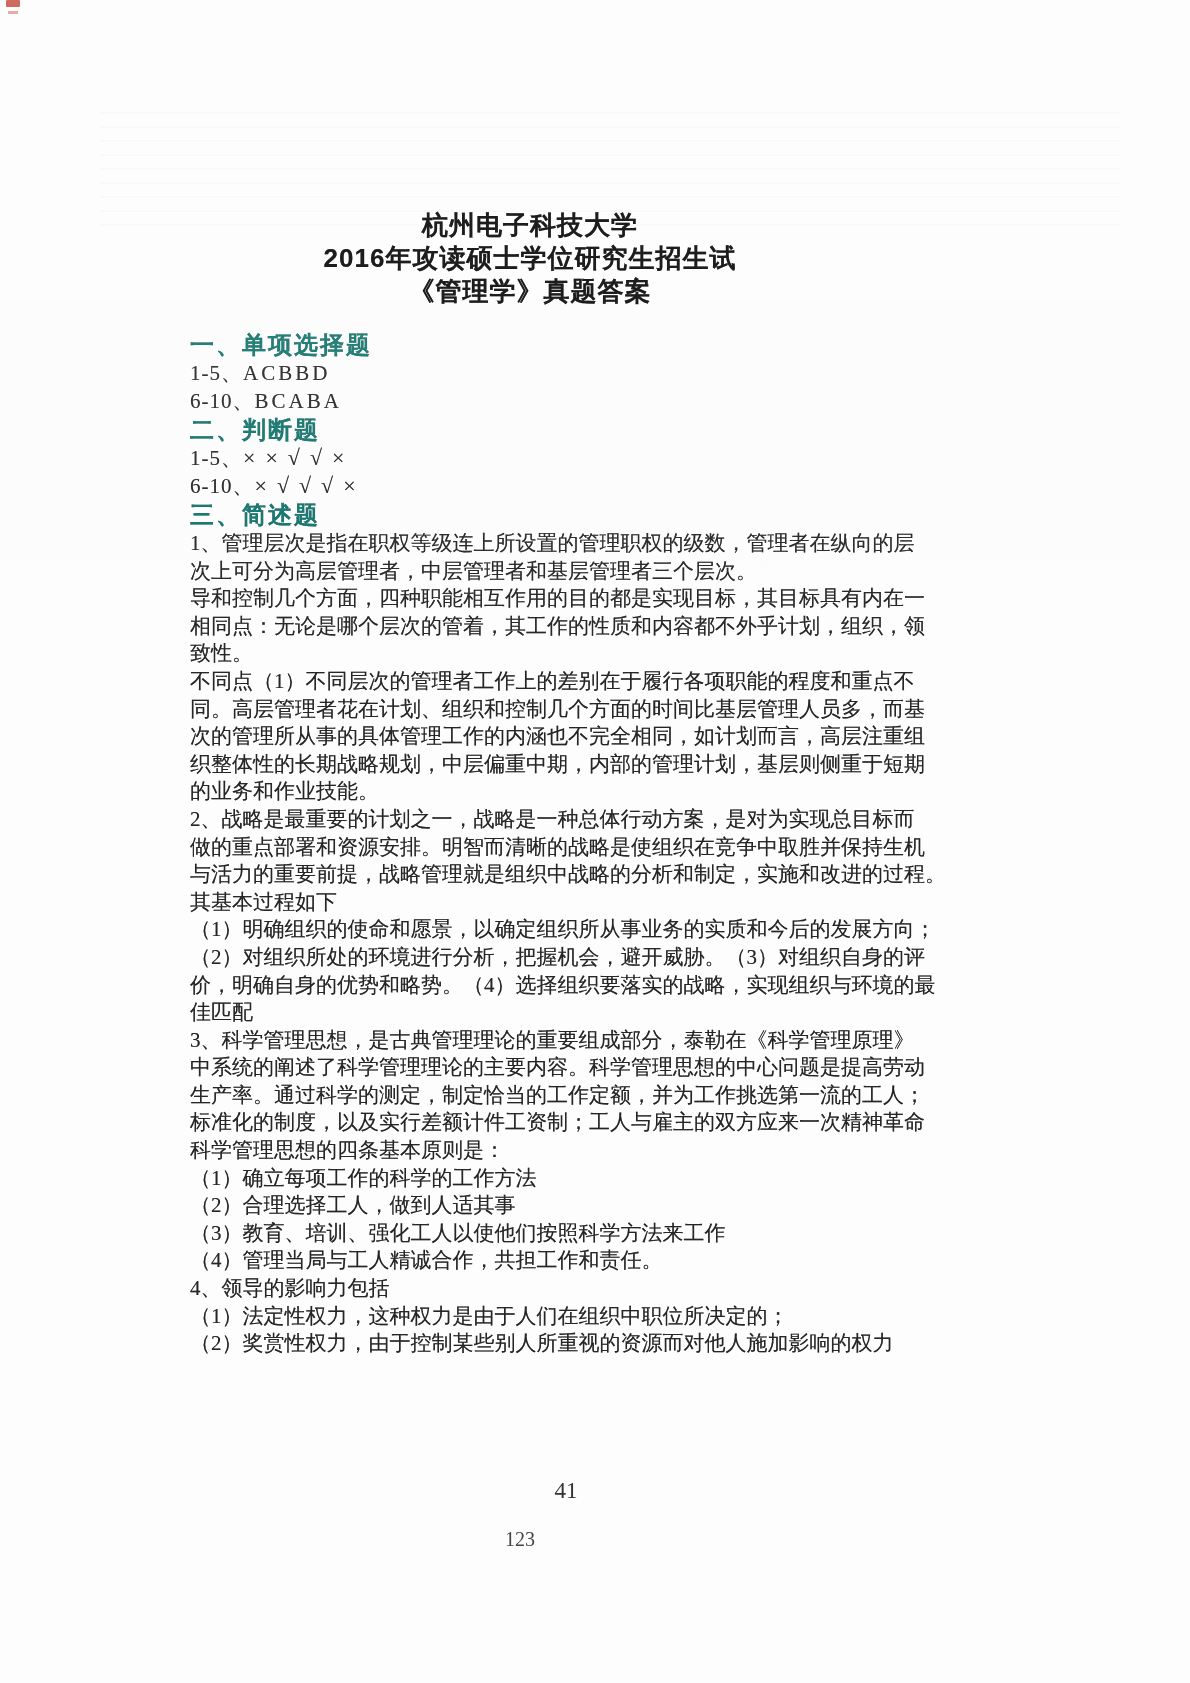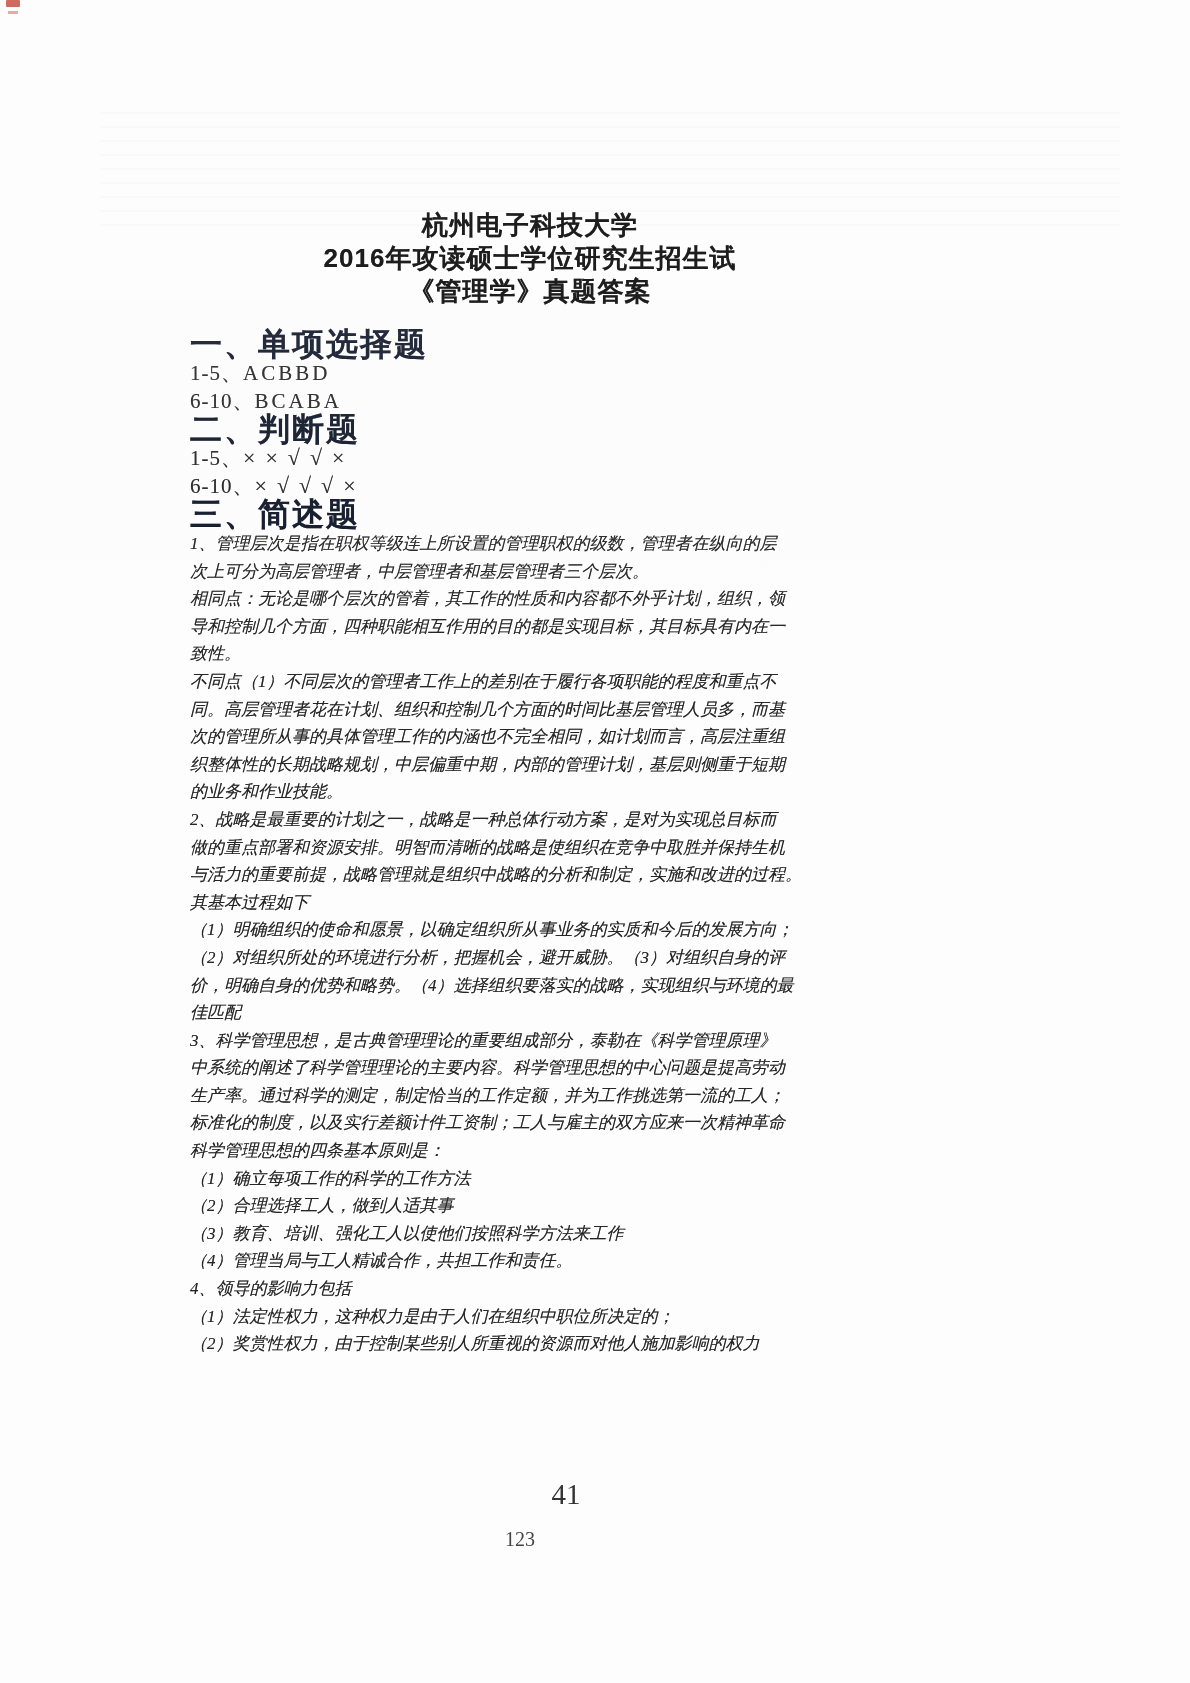--- a/index.html
+++ b/index.html
@@ -38,48 +38,47 @@
     letter-spacing:1px;
     color:#1d1d1d;
     text-shadow:0 0 .6px rgba(0,0,0,.55);
   }
   .content {
     margin:22px 168px 0 190px; 
   }
   .sec-heading {
     font-family:"Liberation Sans", sans-serif;
     font-weight:700;
-    font-size:32px;
+    font-size:24px;
     line-height:29px;
     letter-spacing:2px;
-    color:#0f172a;
+    color:#0f766e;
     text-shadow:0 0 .6px rgba(0,0,0,.5);
   }
   .ans-row {
     font-size:21px;
     line-height:28px;
     color:#262626;
     text-shadow:0 0 .5px rgba(0,0,0,.4);
   }
   .ans-row .label { letter-spacing:1px; }
   .ans-row .letters { letter-spacing:3px; font-family:"Liberation Serif", serif; }
   .ans-row .marks { letter-spacing:10px; font-size:22px; }
   .body-lines { margin-top:1px; }
   .body-lines .line {
-    font-size:17px;
+    font-size:21px;
     line-height:27.6px;
     white-space:nowrap;
     color:#262626;
     text-shadow:0 0 .5px rgba(0,0,0,.45);
-    font-style:italic;
   }
   .pageno {
     position:absolute; top:1478px; left:0; width:1132px;
     text-align:center;
-    font-size:29px; color:#333;
+    font-size:23px; color:#333;
     font-family:"Liberation Serif", serif;
   }
   .pageno2 {
     position:absolute; top:1528px; left:0; width:1040px;
     text-align:center;
     font-size:20px; color:#444;
     font-family:"Liberation Serif", serif;
   }
 </style>
 </head>
@@ -112,22 +111,22 @@
       <span class="label">1-5、</span><span class="marks">××√√×</span>
     </div>
     <div class="ans-row">
       <span class="label">6-10、</span><span class="marks">×√√√×</span>
     </div>
 
     <div class="sec-heading">三、简述题</div>
     <div class="body-lines">
         <div class="line">1、管理层次是指在职权等级连上所设置的管理职权的级数，管理者在纵向的层</div>
         <div class="line">次上可分为高层管理者，中层管理者和基层管理者三个层次。</div>
+        <div class="line">导和控制几个方面，四种职能相互作用的目的都是实现目标，其目标具有内在一</div>
         <div class="line">相同点：无论是哪个层次的管着，其工作的性质和内容都不外乎计划，组织，领</div>
-        <div class="line">导和控制几个方面，四种职能相互作用的目的都是实现目标，其目标具有内在一</div>
         <div class="line">致性。</div>
         <div class="line">不同点（1）不同层次的管理者工作上的差别在于履行各项职能的程度和重点不</div>
         <div class="line">同。高层管理者花在计划、组织和控制几个方面的时间比基层管理人员多，而基</div>
         <div class="line">次的管理所从事的具体管理工作的内涵也不完全相同，如计划而言，高层注重组</div>
         <div class="line">织整体性的长期战略规划，中层偏重中期，内部的管理计划，基层则侧重于短期</div>
         <div class="line">的业务和作业技能。</div>
         <div class="line">2、战略是最重要的计划之一，战略是一种总体行动方案，是对为实现总目标而</div>
         <div class="line">做的重点部署和资源安排。明智而清晰的战略是使组织在竞争中取胜并保持生机</div>
         <div class="line">与活力的重要前提，战略管理就是组织中战略的分析和制定，实施和改进的过程。</div>
         <div class="line">其基本过程如下</div>

